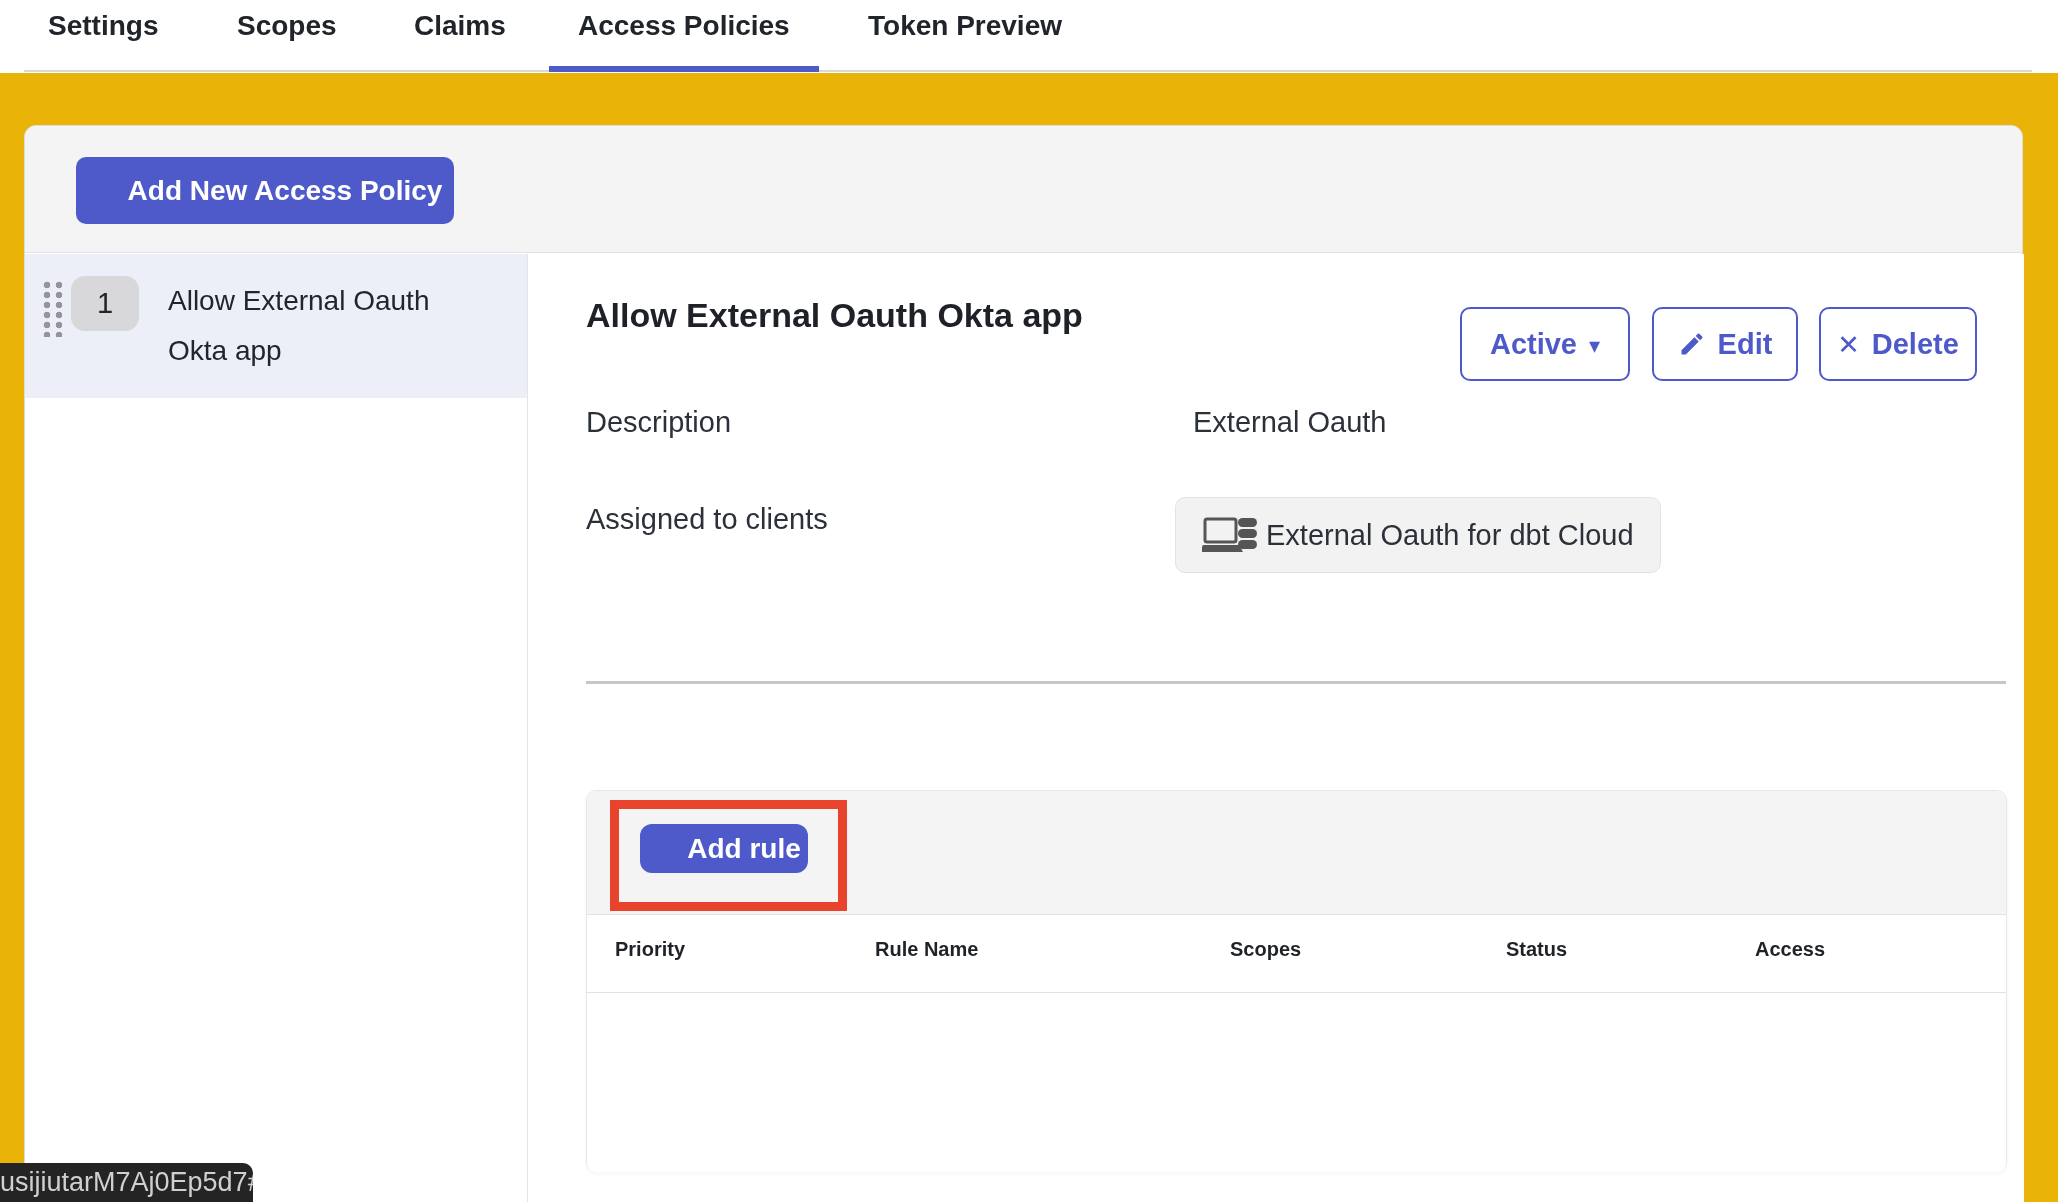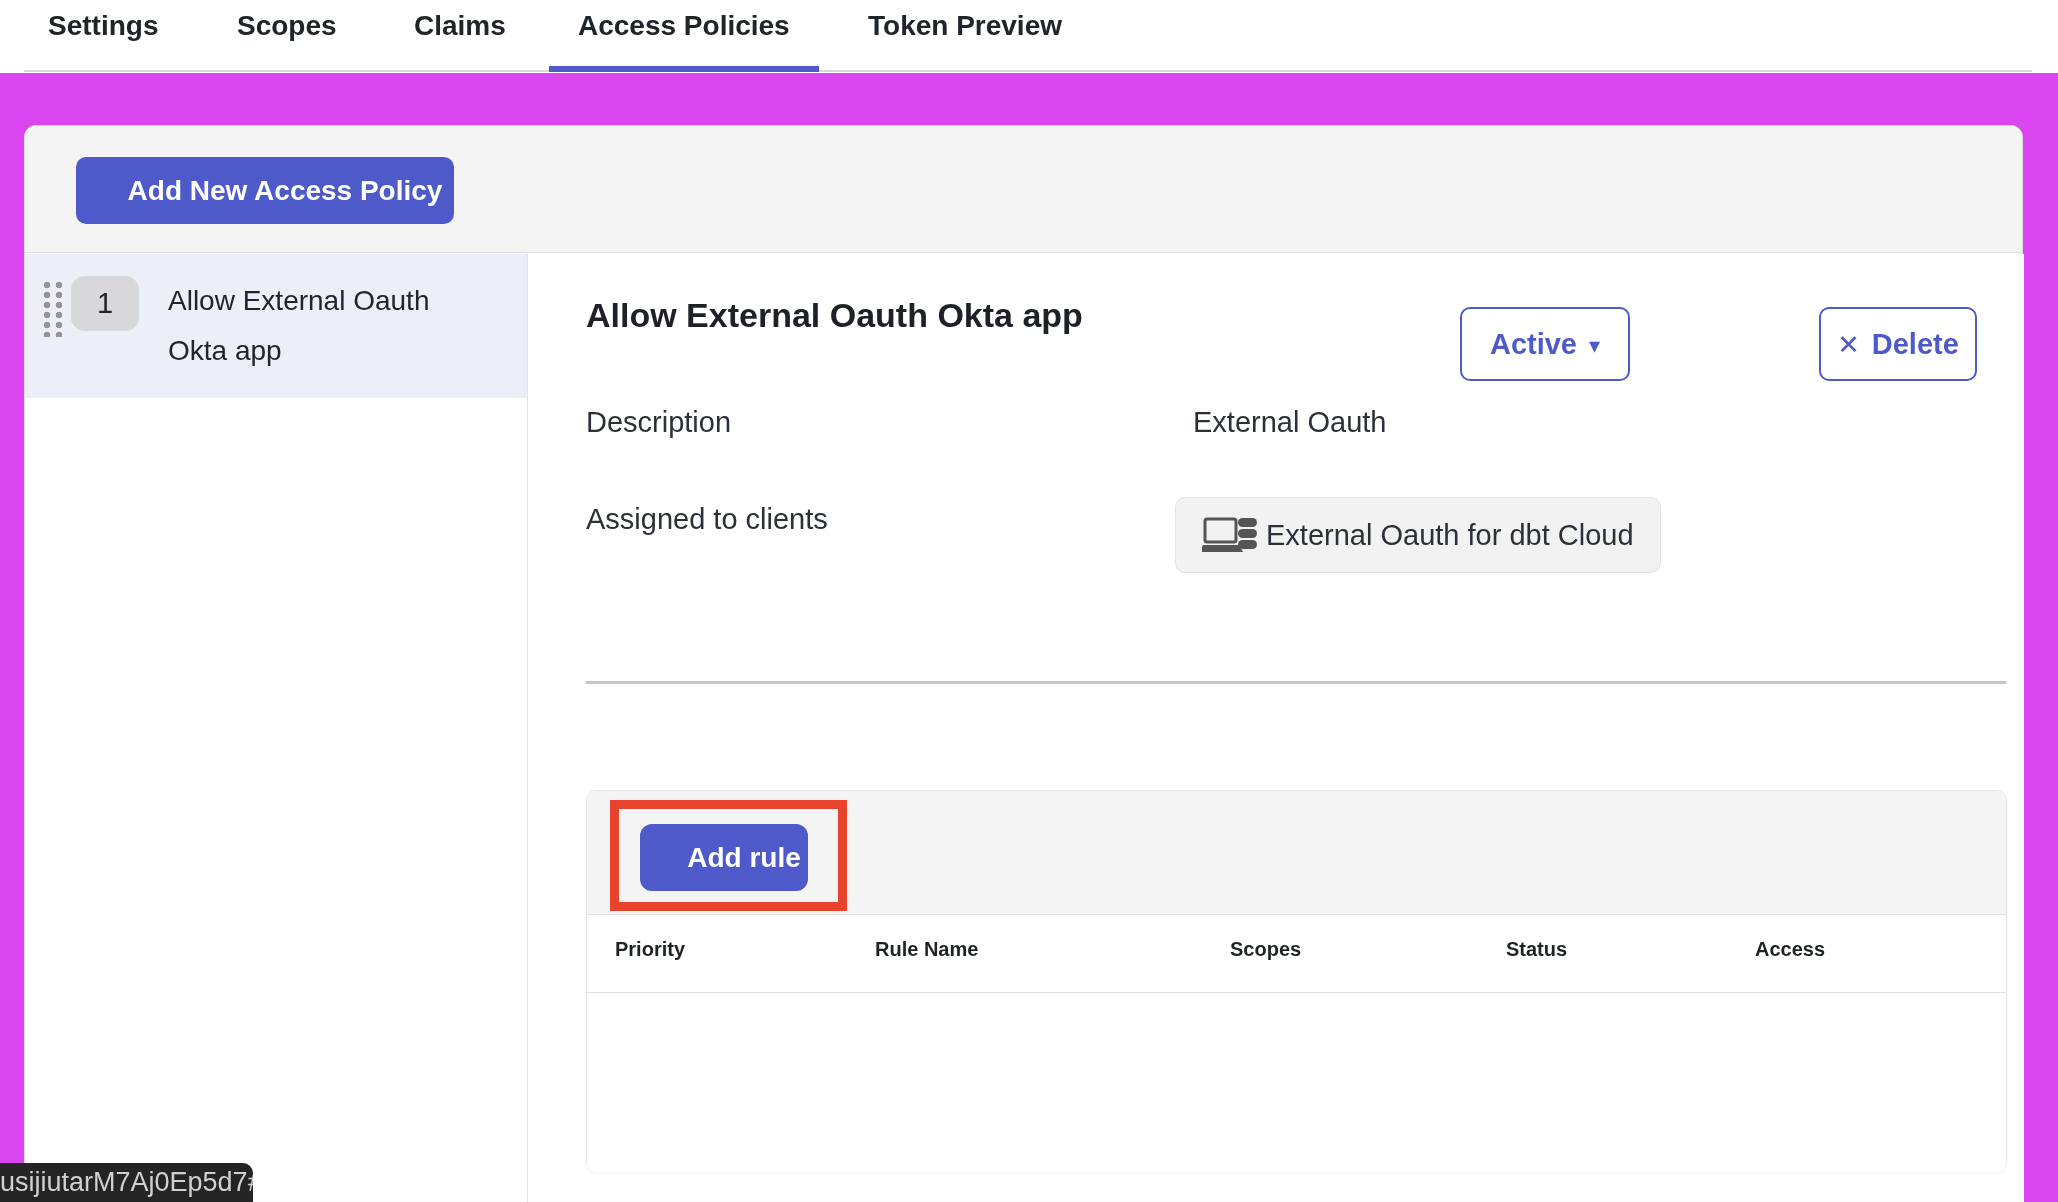--- a/index.html
+++ b/index.html
@@ -1,18 +1,18 @@
 <!DOCTYPE html>
 <html><head>
 <meta charset="utf-8">
 <style>
   * { margin:0; padding:0; box-sizing:border-box; }
   html,body { background:#fff; }
   body { font-family:"Liberation Sans","DejaVu Sans",sans-serif; color:#22252c; }
-  .screen { position:relative; width:2058px; height:1202px; background:#d946ef; overflow:hidden; }
+  .screen { position:relative; width:2058px; height:1202px; background:#eab308; overflow:hidden; }
 
   
   .tabbar { position:absolute; left:0; top:0; width:2058px; height:73px; background:#fff; }
   .tabbar-line { position:absolute; left:24px; top:70px; width:2008px; height:2px; background:#d9d9d9; }
   .tab { position:absolute; top:10px; font-size:28px; font-weight:bold; color:#20242b; white-space:nowrap; cursor:pointer; }
   .tab-settings { left:48px; }
   .tab-scopes { left:237px; }
   .tab-claims { left:414px; }
   .tab-access { left:578px; }
   .tab-token { left:868px; }
@@ -58,21 +58,21 @@
     border:1px solid #e3e3e3; border-radius:10px; display:flex; align-items:center; gap:8px; font-size:29px; color:#2c3038; }
   .chip-ic { width:56px; height:46px; display:block; }
 
   .divider { position:absolute; left:57px; top:427px; width:1420px; height:3px; background:#c6c6c6; }
 
   
   .rules-card { position:absolute; left:57px; top:536px; width:1421px; height:382px; background:#fff;
     border:1px solid #e7e7e7; border-radius:10px; box-shadow:0 2px 4px rgba(0,0,0,0.04); }
   .rules-header { position:absolute; left:0; top:0; width:100%; height:124px; background:#f4f4f4;
     border-bottom:1px solid #e3e3e3; border-radius:9px 9px 0 0; }
-  .add-rule-btn { position:absolute; left:53px; top:33px; width:168px; height:67px; font-size:28px; border-radius:12px; }
+  .add-rule-btn { position:absolute; left:53px; top:33px; width:168px; height:49px; font-size:28px; border-radius:12px; }
   .red-annotation { position:absolute; left:23px; top:9px; width:237px; height:111px; border:9px solid #e8432c; pointer-events:none; z-index:5; }
   .rules-thead { position:absolute; left:0; top:125px; width:100%; height:77px; border-bottom:1px solid #e2e2e2; }
   .th { position:absolute; top:22px; font-size:20px; font-weight:bold; color:#1f2229; white-space:nowrap; }
   .th-0 { left:28px; } .th-1 { left:288px; } .th-2 { left:643px; } .th-3 { left:919px; } .th-4 { left:1168px; }
   .rules-body { position:absolute; left:0; top:203px; width:100%; height:178px; background:#fff; border-radius:0 0 9px 9px; }
 
   
   .status-tooltip { position:absolute; left:0; top:1163px; width:253px; height:39px; background:#242424;
     border-top-right-radius:10px; color:#d0d0d0; font-size:27px; line-height:39px; white-space:nowrap;
     overflow:hidden; text-indent:-6px; padding-left:6px; z-index:10; }
@@ -112,20 +112,26 @@
       </div>
 
       <div class="main">
         <div class="detail-title">Allow External Oauth Okta app</div>
 
         <button class="btn-outline btn-active">
           <span>Active</span>
           <span class="caret">▾</span>
         </button>
 
+        <button class="btn-outline btn-edit">
+          <svg class="edit-ic" viewBox="0 0 24 24">
+            <path fill="#4e5ac9" d="M3 17.25V21h3.75L17.81 9.94l-3.75-3.75L3 17.25zM20.71 7.04a1 1 0 0 0 0-1.41l-2.34-2.34a1 1 0 0 0-1.41 0l-1.83 1.83 3.75 3.75 1.83-1.83z"></path>
+          </svg>
+          <span>Edit</span>
+        </button>
 
         <button class="btn-outline btn-delete">
           <span class="x-glyph">✕</span>
           <span>Delete</span>
         </button>
 
         <div class="field-label row-desc">Description</div>
         <div class="field-value row-desc">External Oauth</div>
 
         <div class="field-label row-assigned">Assigned to clients</div>

